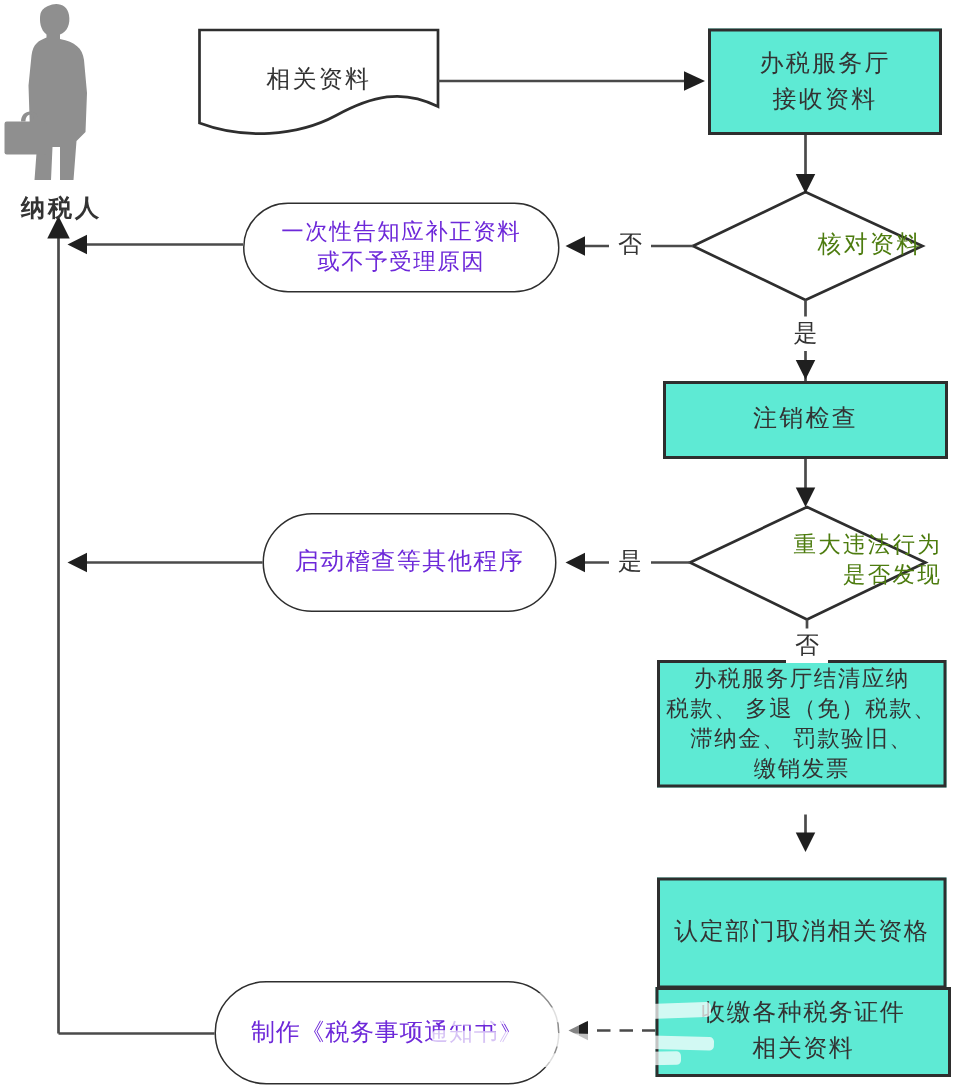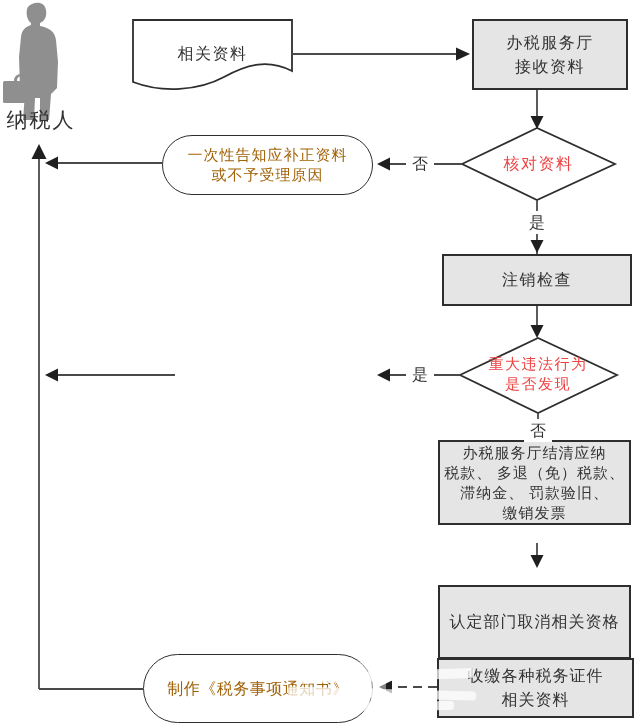--- a/index.html
+++ b/index.html
@@ -3,36 +3,36 @@
 <meta charset="utf-8">
 <style>
   html,body{margin:0;padding:0;background:#ffffff;}
   #stage{
     position:relative;width:640px;height:725px;background:#ffffff;overflow:hidden;
     font-family:"Liberation Serif","DejaVu Serif",serif;color:#333333;
   }
   #flow-svg{position:absolute;left:0;top:0;z-index:1;}
   .node-text{position:absolute;z-index:2;text-align:center;color:#333333;letter-spacing:1.5px;}
   .box{
-    position:absolute;z-index:2;box-sizing:border-box;background:#e5e5e5;
+    position:absolute;z-index:2;box-sizing:border-box;background:#5eead4;
     border:2px solid #2e2e2e;display:flex;flex-direction:column;
     align-items:center;justify-content:center;text-align:center;
     color:#333333;letter-spacing:1.5px;
   }
   .stadium{
     position:absolute;z-index:2;box-sizing:border-box;background:#ffffff;
     border:1.7px solid #2e2e2e;border-radius:999px;display:flex;flex-direction:column;
     align-items:center;justify-content:center;text-align:center;
-    color:#a16207;letter-spacing:1px;
+    color:#6d28d9;letter-spacing:1px;
   }
   .edge-label{
     position:absolute;z-index:3;background:#ffffff;text-align:center;
     font-size:16px;line-height:23px;color:#333333;
   }
-  .diamond-label{position:absolute;z-index:2;text-align:center;color:#ef4444;letter-spacing:1.5px;}
+  .diamond-label{position:absolute;z-index:2;text-align:right;color:#4d7c0f;letter-spacing:1.5px;}
   .watermark{position:absolute;z-index:5;background:rgba(255,255,255,0.72);border-radius:3px;}
   .fs16{font-size:16px;line-height:24px;}
   .fs15{font-size:15px;line-height:20px;}
 </style>
 </head>
 <body>
 
 <div id="stage">
 
   <svg id="flow-svg" width="640" height="725" viewBox="0 0 640 725">
@@ -75,21 +75,21 @@
       <polygon points="377,375 390,368.5 390,381.5"></polygon>
       <polygon points="45,375 58,368.5 58,381.5"></polygon>
       <polygon points="538,458 531.5,445 544.5,445"></polygon>
       <polygon points="537,568 530.5,555 543.5,555"></polygon>
       <polygon points="537,658 530.5,645 543.5,645"></polygon>
       <polygon points="379,687 392,680.5 392,693.5"></polygon>
       <polygon points="39,144 31.5,159 46.5,159"></polygon>
     </g>
   </svg>
 
-  <div class="node-text" style="left:2px;top:106px;width:78px;font-size:21px;font-weight:normal;letter-spacing:2px;">纳税人</div>
+  <div class="node-text" style="left:2px;top:129px;width:78px;font-size:16px;font-weight:bold;letter-spacing:2px;">纳税人</div>
 
   <div class="node-text fs16" style="left:133px;top:42px;width:159px;">相关资料</div>
 
   <div class="box fs16" style="left:472px;top:19px;width:156px;height:71px;">
     <div>办税服务厅</div>
     <div>接收资料</div>
   </div>
 
   <div class="diamond-label fs16" style="left:462px;top:152px;width:153px;">核对资料</div>
 
@@ -100,20 +100,23 @@
 
   <div class="box fs16" style="left:442px;top:254px;width:190px;height:52px;">
     <div>注销检查</div>
   </div>
 
   <div class="diamond-label fs15" style="left:448px;top:354px;width:180px;">
     <div>重大违法行为</div>
     <div>是否发现</div>
   </div>
 
+  <div class="stadium fs16" style="left:175px;top:342px;width:196px;height:66px;">
+    <div>启动稽查等其他程序</div>
+  </div>
 
   <div class="box fs15" style="left:438px;top:440px;width:193px;height:85px;letter-spacing:1px;">
     <div>办税服务厅结清应纳</div>
     <div>税款、 多退（免）税款、</div>
     <div>滞纳金、 罚款验旧、</div>
     <div>缴销发票</div>
   </div>
 
   <div class="box fs16" style="left:438px;top:585px;width:193px;height:74px;letter-spacing:1px;">
     <div>认定部门取消相关资格</div>

